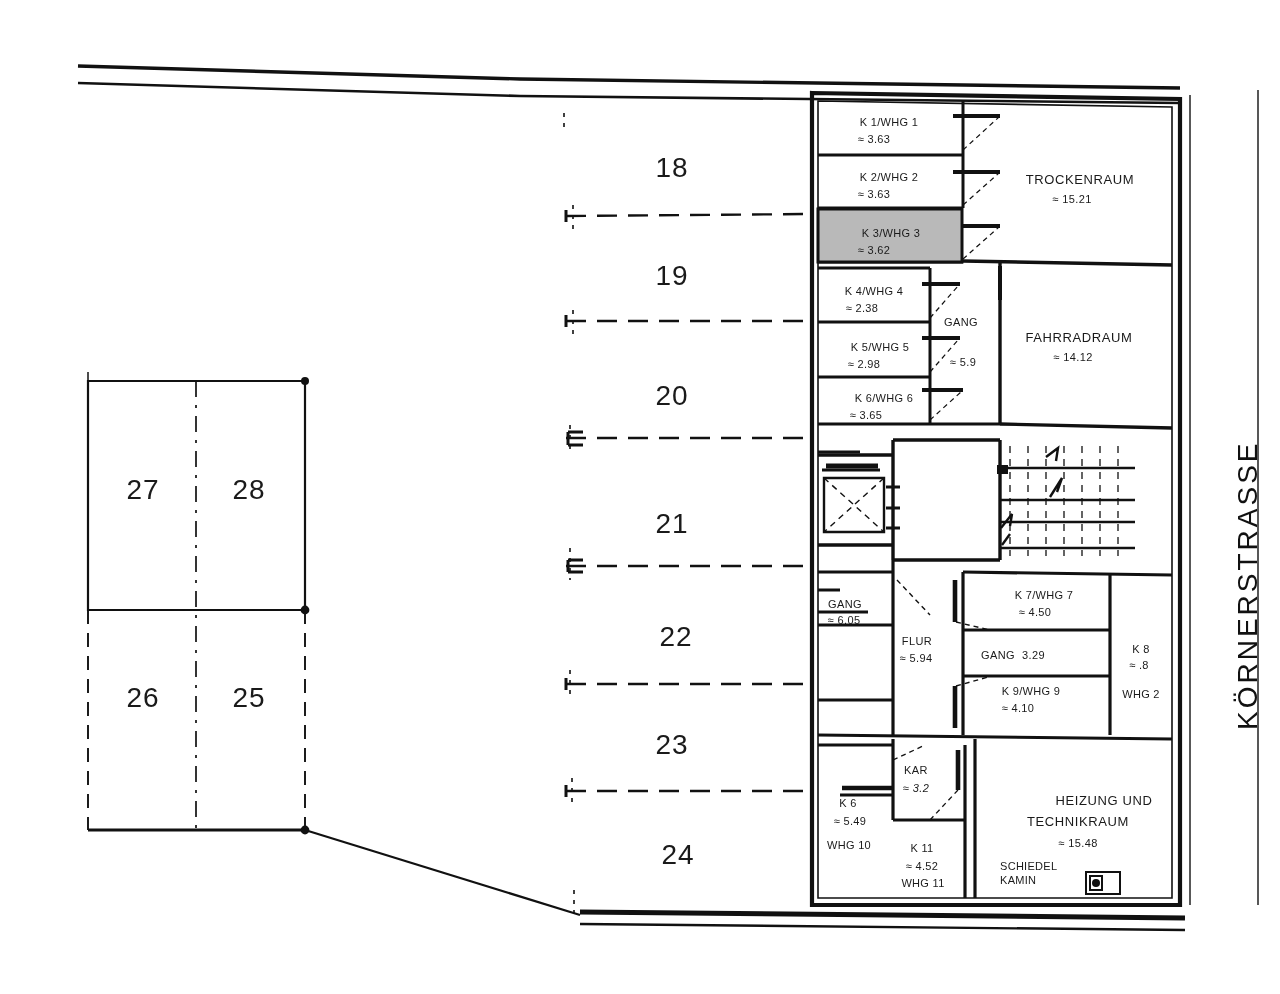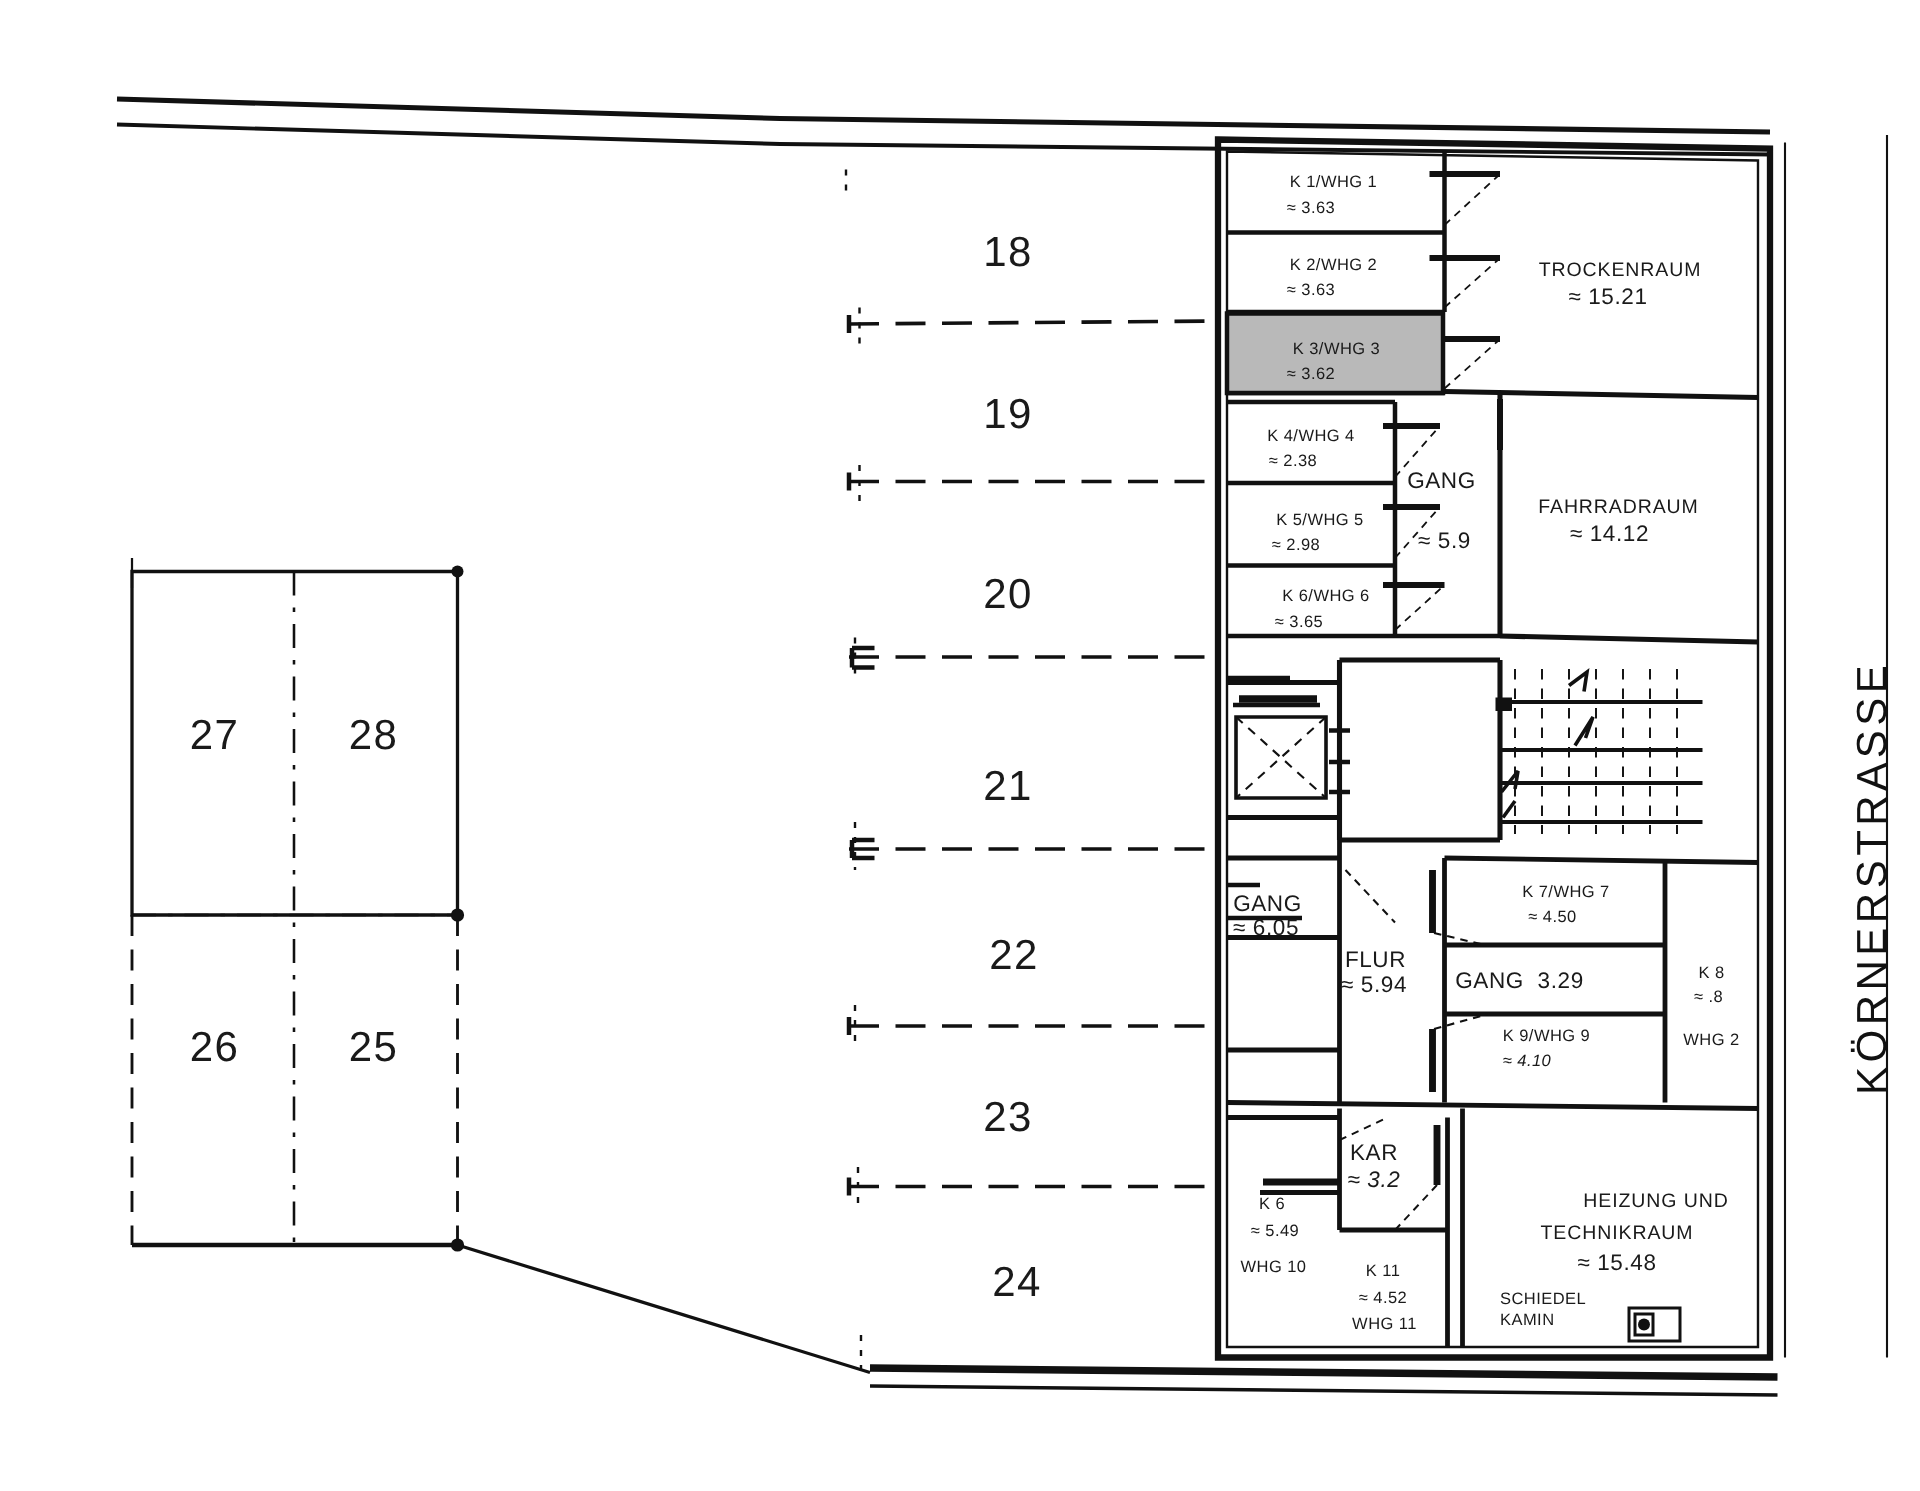--- a/index.html
+++ b/index.html
@@ -3,21 +3,21 @@
 <meta charset="utf-8">
 <style>
   html,body{margin:0;padding:0;background:#ffffff;}
   body{width:1280px;height:994px;overflow:hidden;
        font-family:"Liberation Sans", sans-serif;color:#111;}
   #stage{position:relative;width:1280px;height:994px;background:#fff;}
   svg.layer{position:absolute;left:0;top:0;width:1280px;height:994px;}
   .lbl{position:absolute;white-space:pre;line-height:1.12;color:#1a1a1a;}
   .parcel-num{font-size:28px;letter-spacing:1px;font-weight:400;}
   .room-name{font-size:13px;letter-spacing:.6px;text-align:center;}
-  .room-sm{font-size:15px;letter-spacing:.4px;text-align:center;}
+  .room-sm{font-size:11px;letter-spacing:.4px;text-align:center;}
   .cell-lbl{font-size:11px;letter-spacing:.3px;text-align:center;}
   .street{position:absolute;font-size:28px;letter-spacing:3px;
           transform:rotate(-90deg);transform-origin:left top;white-space:nowrap;}
   .hl{position:absolute;background:#b9b9b9;}
   .ctr{transform:translate(-50%,-50%);}
 </style>
 </head>
 <body>
 
 <div id="stage">
@@ -291,21 +291,21 @@
   <div class="lbl cell-lbl ctr" style="left:880px;top:347px;">K 5/WHG 5</div>
   <div class="lbl cell-lbl ctr" style="left:864px;top:364px;">≈ 2.98</div>
 
   <div class="lbl cell-lbl ctr" style="left:884px;top:398px;">K 6/WHG 6</div>
   <div class="lbl cell-lbl ctr" style="left:866px;top:415px;">≈ 3.65</div>
 
   <div class="lbl cell-lbl ctr" style="left:1044px;top:595px;">K 7/WHG 7</div>
   <div class="lbl cell-lbl ctr" style="left:1035px;top:612px;">≈ 4.50</div>
 
   <div class="lbl cell-lbl ctr" style="left:1031px;top:691px;">K 9/WHG 9</div>
-  <div class="lbl cell-lbl ctr" style="left:1018px;top:708px;font-style:italic;">≈ 4.10</div>
+  <div class="lbl cell-lbl ctr" style="left:1018px;top:708px;">≈ 4.10</div>
 
   <div class="lbl cell-lbl ctr" style="left:848px;top:803px;">K 6</div>
   <div class="lbl cell-lbl ctr" style="left:850px;top:821px;">≈ 5.49</div>
   <div class="lbl cell-lbl ctr" style="left:849px;top:845px;">WHG 10</div>
 
   <div class="lbl cell-lbl ctr" style="left:922px;top:848px;">K 11</div>
   <div class="lbl cell-lbl ctr" style="left:922px;top:866px;">≈ 4.52</div>
   <div class="lbl cell-lbl ctr" style="left:923px;top:883px;">WHG 11</div>
 
   <div class="lbl cell-lbl ctr" style="left:1141px;top:649px;">K 8</div>

